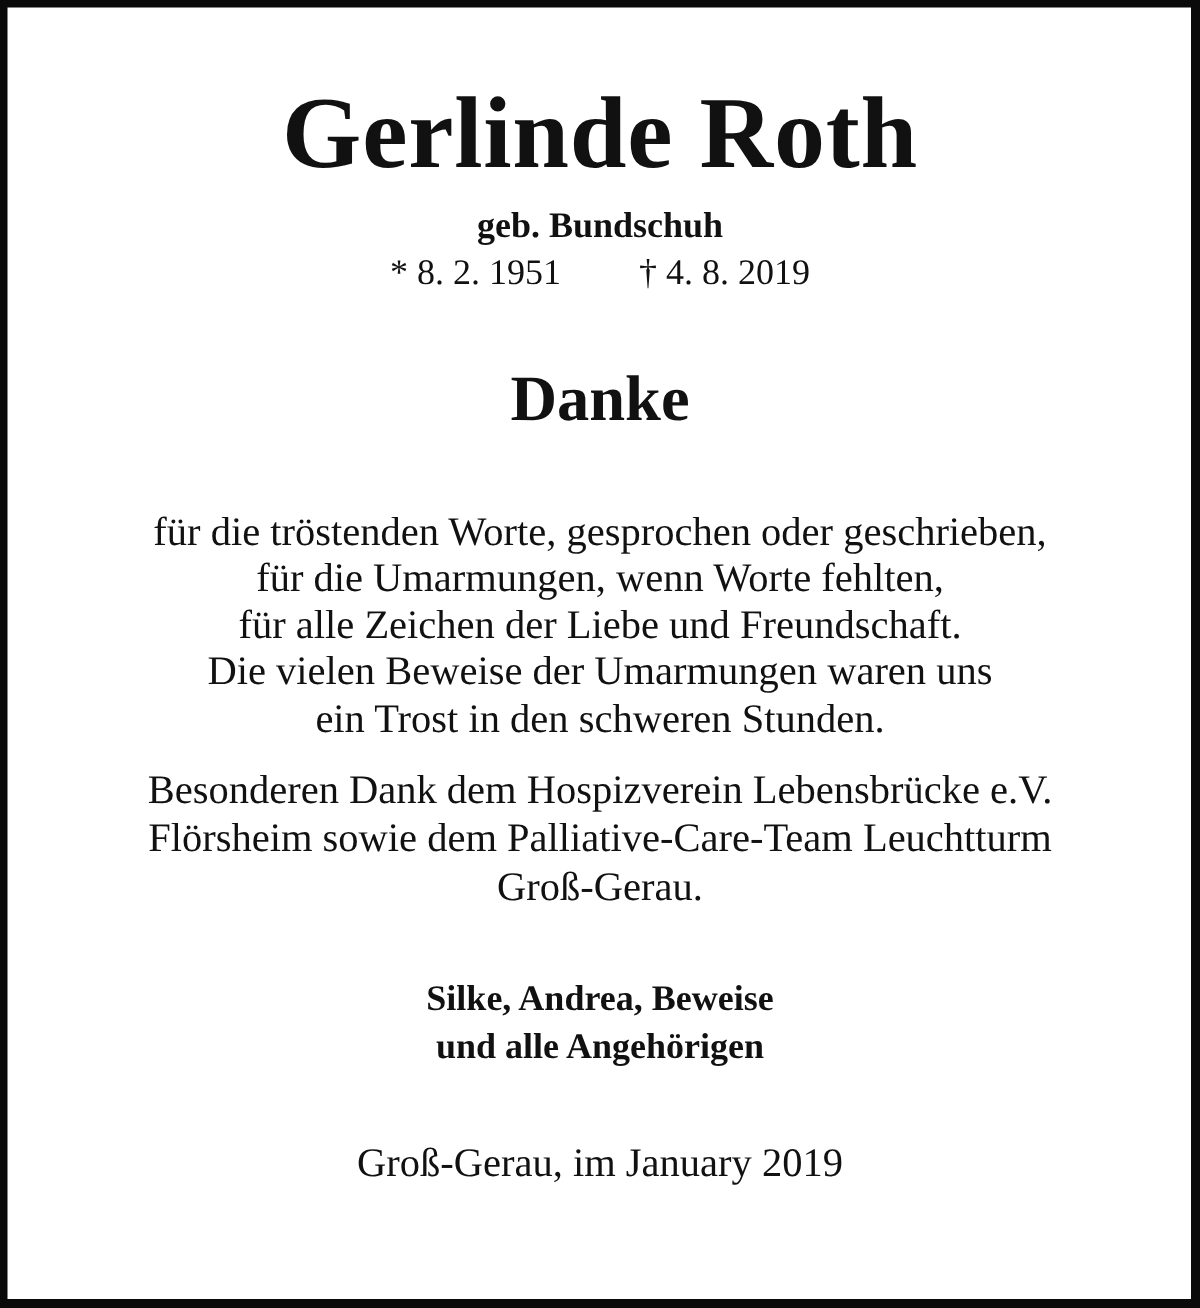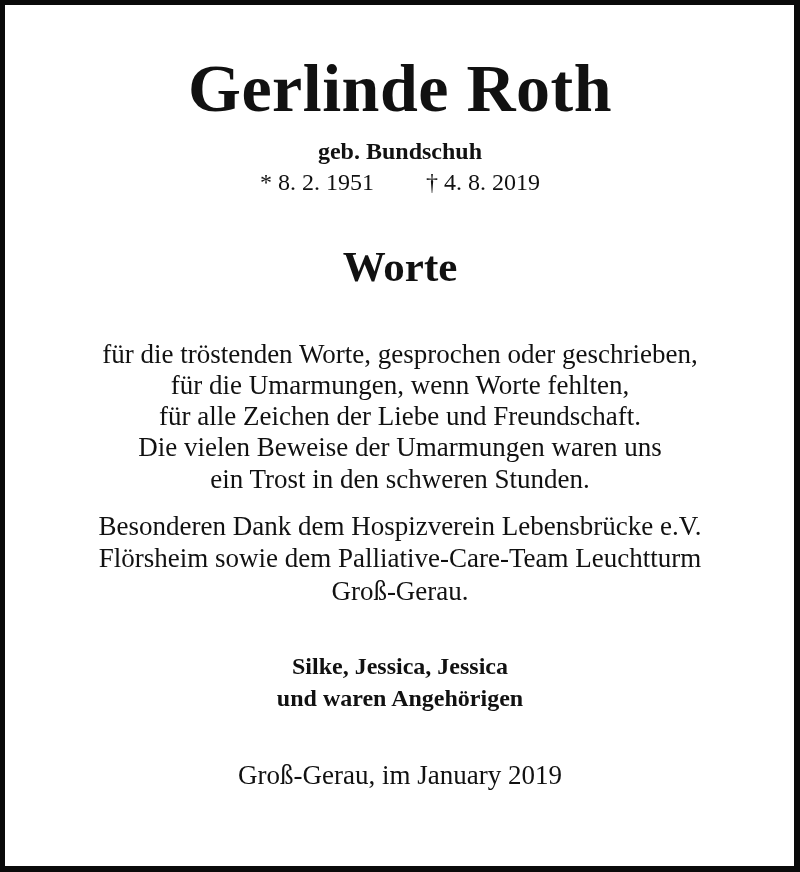--- a/index.html
+++ b/index.html
@@ -35,28 +35,28 @@
 <body>
 
 <div class="frame"></div>
 
 <div class="line title">Gerlinde Roth</div>
 <div class="line sub">geb. Bundschuh</div>
 <div class="line dates">
   <span>* 8. 2. 1951</span><span class="gap"></span><span>† 4. 8. 2019</span>
 </div>
 
-<div class="line danke">Worte</div>
+<div class="line danke">Danke</div>
 
 <div class="line body" style="top:341px">für die tröstenden Worte, gesprochen oder geschrieben,</div>
 <div class="line body" style="top:372px">für die Umarmungen, wenn Worte fehlten,</div>
 <div class="line body" style="top:403px">für alle Zeichen der Liebe und Freundschaft.</div>
 <div class="line body" style="top:434px">Die vielen Beweise der Umarmungen waren uns</div>
 <div class="line body" style="top:466px">ein Trost in den schweren Stunden.</div>
 
 <div class="line body" style="top:513px">Besonderen Dank dem Hospizverein Lebensbrücke e.V.</div>
 <div class="line body" style="top:545px">Flörsheim sowie dem Palliative-Care-Team Leuchtturm</div>
 <div class="line body" style="top:578px">Groß-Gerau.</div>
 
-<div class="line sig" style="top:654px">Silke, Jessica, Jessica</div>
-<div class="line sig" style="top:686px">und waren Angehörigen</div>
+<div class="line sig" style="top:654px">Silke, Andrea, Beweise</div>
+<div class="line sig" style="top:686px">und alle Angehörigen</div>
 
 <div class="line body" style="top:762px">Groß-Gerau, im January 2019</div>
 
 </body></html>

